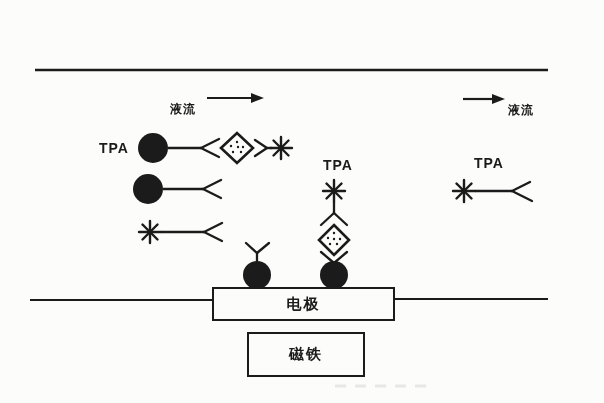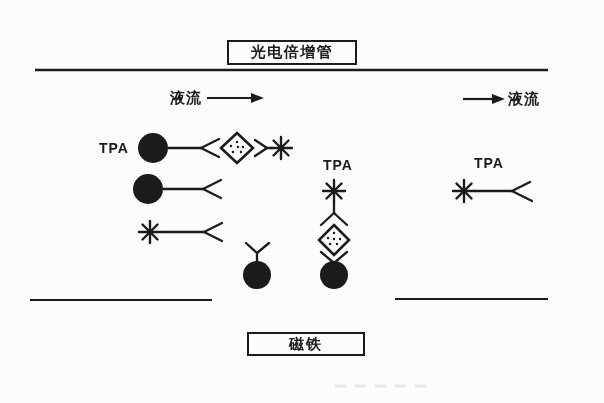--- a/index.html
+++ b/index.html
@@ -11,33 +11,33 @@
   }
   .canvas svg { position:absolute; left:0; top:0; z-index:2; color:var(--ink); }
   .labelbox {
     position:absolute; z-index:1; box-sizing:border-box;
     border:2px solid var(--ink); background:var(--paper);
     display:flex; align-items:center; justify-content:center;
     font-weight:700; color:var(--ink);
   }
   .pmt  { left:227px; top:40px;  width:130px; height:25px; font-size:15px; letter-spacing:1.5px; }
   .elec { left:212px; top:287px; width:183px; height:34px; font-size:15px; letter-spacing:2px; }
-  .mag  { left:247px; top:332px; width:118px; height:24px; font-size:15px; letter-spacing:2px; }
+  .mag  { left:247px; top:332px; width:118px; height:45px; font-size:15px; letter-spacing:2px; }
   .txt { position:absolute; z-index:3; color:var(--ink); white-space:nowrap; }
-  .flowtxt { font-size:15px; font-weight:700; letter-spacing:1px; }
+  .flowtxt { font-size:12px; font-weight:700; letter-spacing:1px;margin-top:12px; }
   .tpatxt  { font-family:Liberation Sans, sans-serif; font-size:14px;
              font-weight:600; letter-spacing:1px; width:40px; text-align:center; }
 </style>
 </head>
 <body>
 
 <div class="canvas">
 
-  <div class="labelbox pmt">
-    <span>光电倍增管</span>
+  <div class="labelbox elec">
+    <span>电极</span>
   </div>
   <div class="labelbox mag">
     <span>磁铁</span>
   </div>
 
   <div class="txt flowtxt" style="left:170px; top:89px;">液流</div>
   <div class="txt flowtxt" style="left:508px; top:90px;">液流</div>
   <div class="txt tpatxt" style="left:94px; top:140px;">TPA</div>
   <div class="txt tpatxt" style="left:318px; top:157px;">TPA</div>
   <div class="txt tpatxt" style="left:469px; top:155px;">TPA</div>

